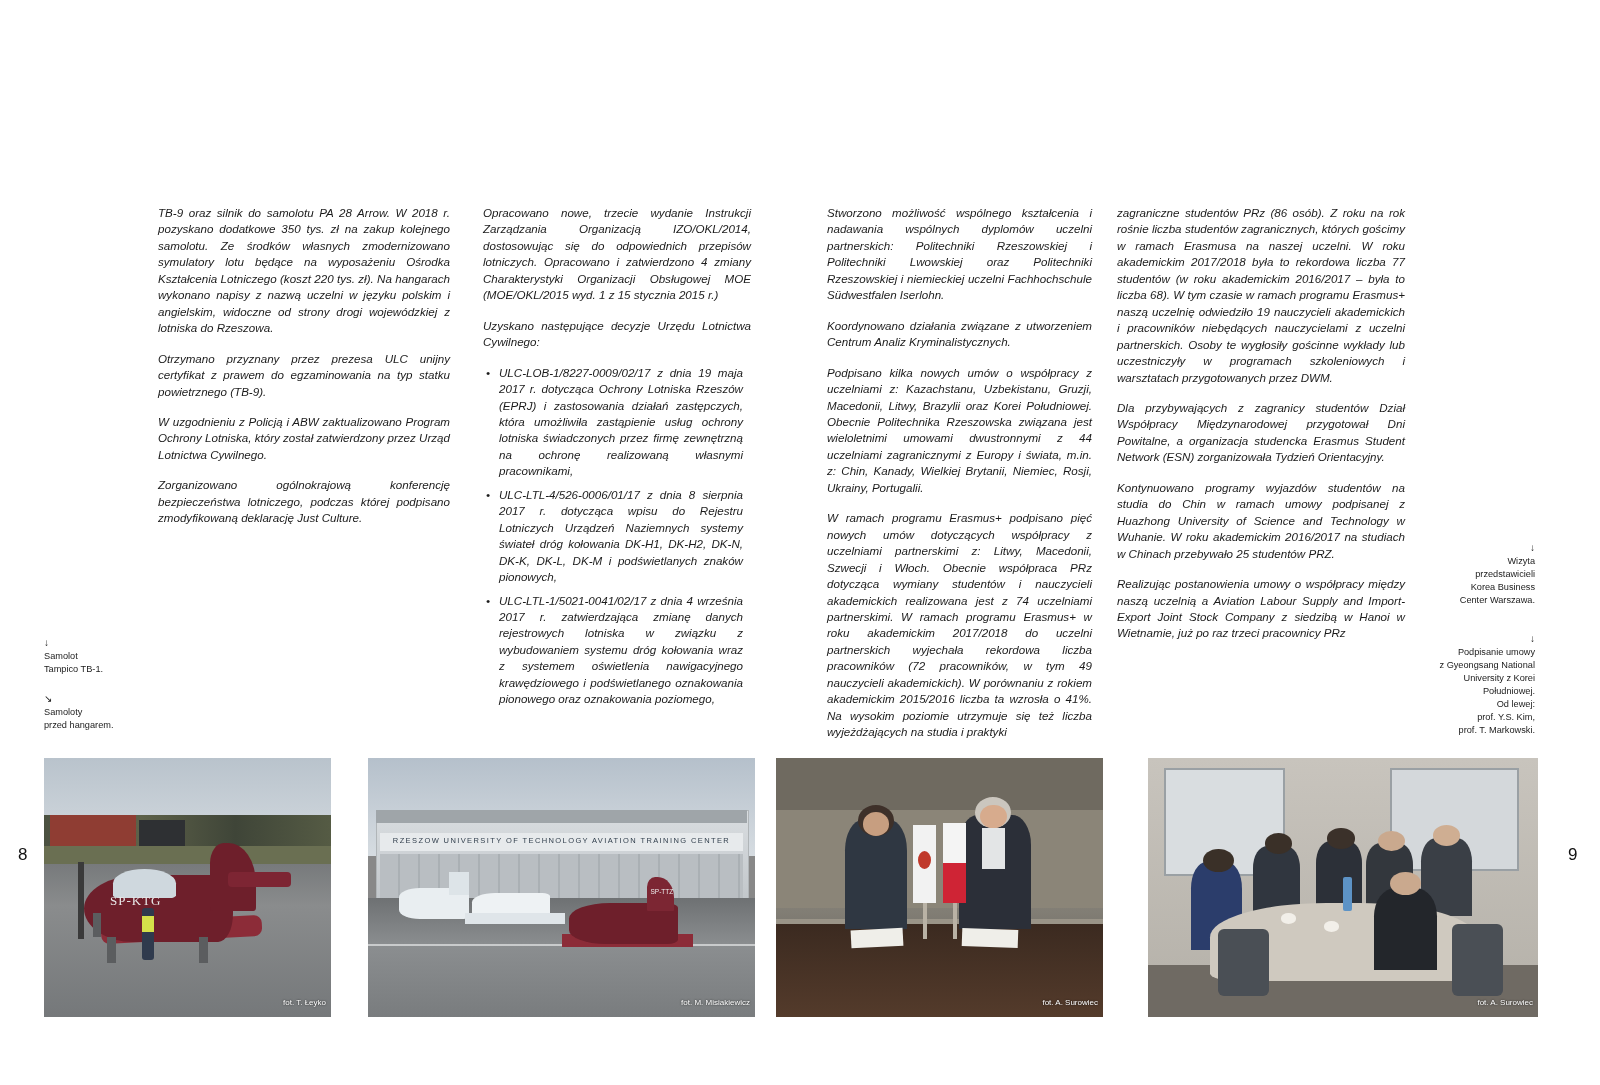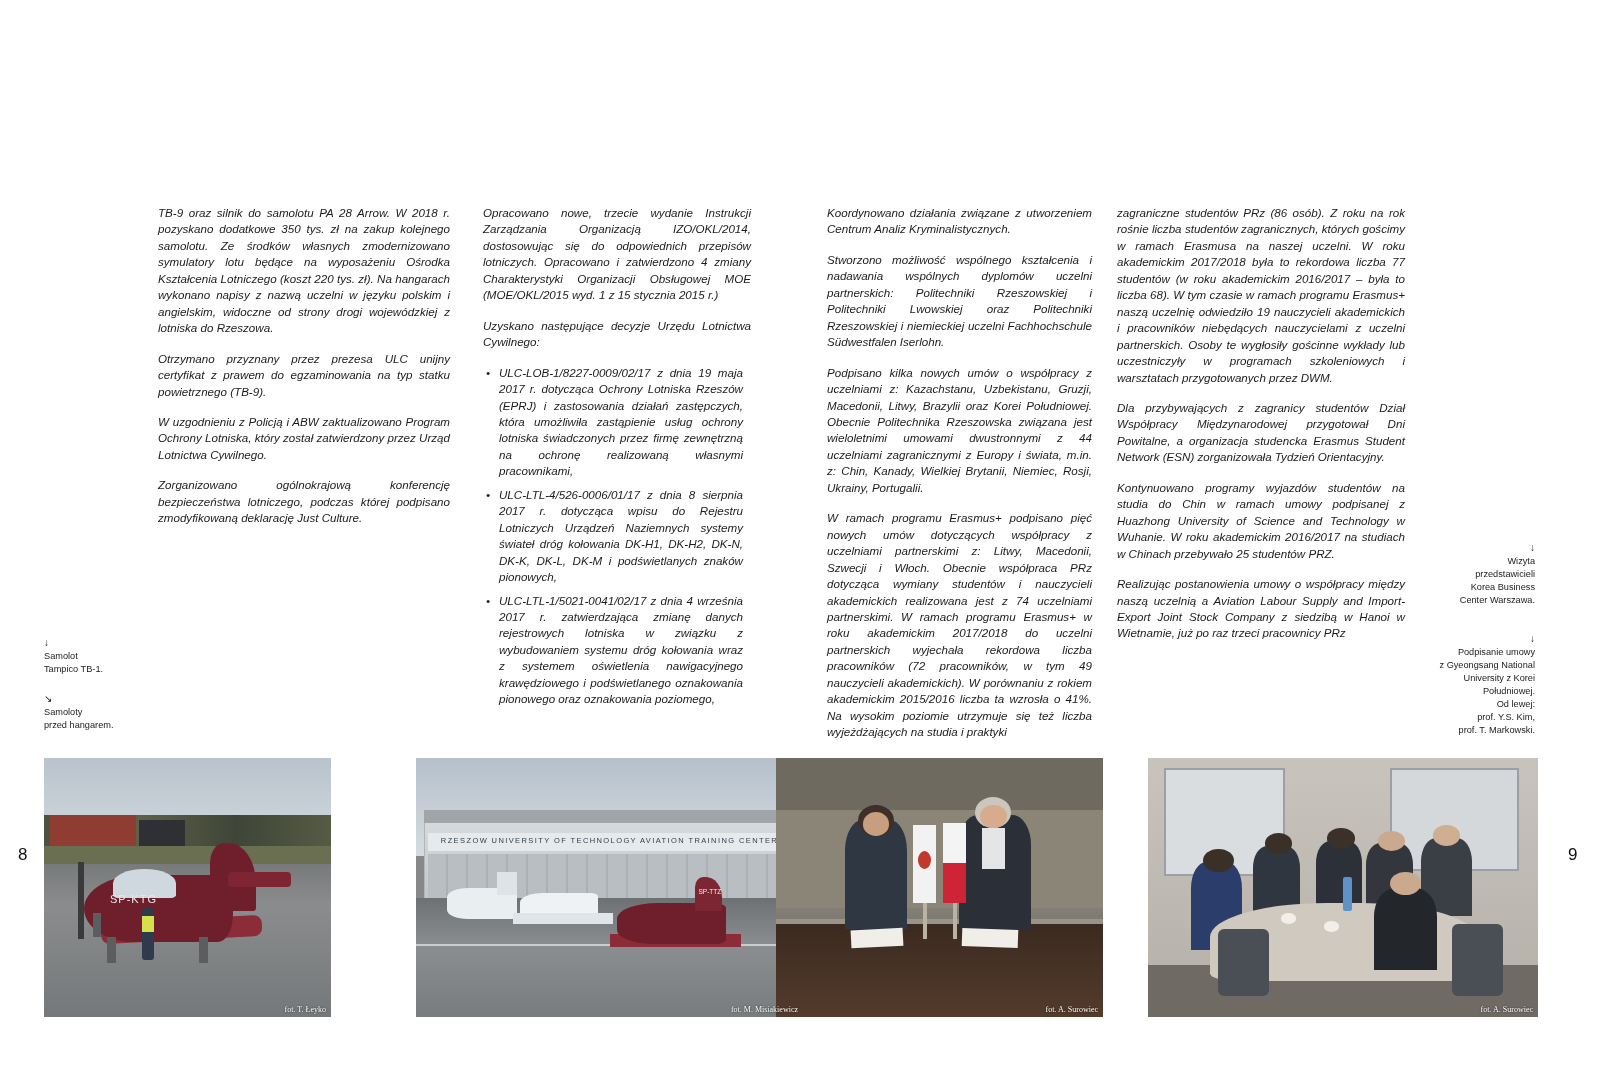--- a/index.html
+++ b/index.html
@@ -88,29 +88,29 @@
 
   
   .photo {
     position: absolute;
     overflow: hidden;
     background: #888;
   }
   .photo .credit {
     position: absolute;
     right: 5px;
-    bottom: 3px;
+    bottom: 10px;
     font-size: 8px;
     color: #fff;
-    font-family: Liberation Serif, serif;
+    font-family: Liberation Sans, sans-serif;
     text-shadow: 0 0 2px rgba(0,0,0,.8);
     z-index: 6;
   }
   #photo1 { left: 44px;   top: 758px; width: 287px; height: 259px; }
-  #photo2 { left: 368px;  top: 758px; width: 387px; height: 259px; margin-left: 48px; }
+  #photo2 { left: 368px;  top: 758px; width: 387px; height: 259px; }
   #photo3 { left: 776px;  top: 758px; width: 327px; height: 259px; }
   #photo4 { left: 1148px; top: 758px; width: 390px; height: 259px; }
 
   
   .p1-sky   { position:absolute; left:0; top:0; width:100%; height:30%; background:linear-gradient(#b9c3cc,#cfd6dc); }
   .p1-trees { position:absolute; left:0; top:22%; width:100%; height:12%; background:linear-gradient(90deg,#4b5141,#5d6149,#3f4538,#555b44); }
   .p1-truck { position:absolute; left:2%; top:22%; width:30%; height:14%; background:#8f3d33; }
   .p1-truck2{ position:absolute; left:33%; top:24%; width:16%; height:11%; background:#2e3033; }
   .p1-ground{ position:absolute; left:0; top:34%; width:100%; height:66%; background:linear-gradient(#6f7274,#8a8c8d 35%,#75787a); }
   .p1-grass { position:absolute; left:0; top:34%; width:100%; height:7%; background:#6a6f52; }
@@ -118,21 +118,21 @@
   .p1-tail  { position:absolute; left:58%; top:33%; width:16%; height:26%; background:#6e1f2b; border-radius:30% 60% 6% 6%; }
   .p1-tailp { position:absolute; left:64%; top:44%; width:22%; height:6%; background:#7d2533; border-radius:4px; }
   .p1-canopy{ position:absolute; left:24%; top:43%; width:22%; height:11%; background:#cfd8de; border-radius:50% 50% 10% 10%; }
   .p1-wing  { position:absolute; left:20%; top:62%; width:56%; height:8%; background:#8c2c38; border-radius:8px; transform:rotate(-3deg); }
   .p1-w1    { position:absolute; left:22%; top:69%; width:3%; height:10%; background:#5b5d5f; }
   .p1-w2    { position:absolute; left:54%; top:69%; width:3%; height:10%; background:#5b5d5f; }
   .p1-w3    { position:absolute; left:17%; top:60%; width:3%; height:9%; background:#5b5d5f; }
   .p1-prop  { position:absolute; left:12%; top:40%; width:2%; height:30%; background:#3a3a3a; }
   .p1-person{ position:absolute; left:34%; top:58%; width:4.5%; height:20%; background:#2f3a4d; border-radius:3px; }
   .p1-vest  { position:absolute; left:34%; top:61%; width:4.5%; height:6%; background:#d5e04a; }
-  .p1-reg   { position:absolute; left:23%; top:52%; font-size:11px; color:#e8e8e8; font-family:Liberation Sans, sans-serif; letter-spacing:1px; }
+  .p1-reg   { position:absolute; left:23%; top:52%; font-size:13px; color:#e8e8e8; font-family:Liberation Serif, serif; letter-spacing:1px; }
 
   
   .p2-sky   { position:absolute; left:0; top:0; width:100%; height:38%; background:linear-gradient(#b5c0cb,#d6dce1); }
   .p2-hangar{ position:absolute; left:2%; top:20%; width:96%; height:34%; background:linear-gradient(#d9dde0,#c2c7cb); border:1px solid #b0b5b8; }
   .p2-roof  { position:absolute; left:2%; top:20%; width:96%; height:5%; background:#9fa5a9; }
   .p2-band  { position:absolute; left:3%; top:29%; width:94%; height:7%; background:#e7eaec; }
   .p2-text  { position:absolute; left:4%; top:30%; width:92%; text-align:center; font-size:7.5px; letter-spacing:1.4px; color:#33404e; font-family:"Liberation Sans",sans-serif; }
   .p2-doors { position:absolute; left:3%; top:37%; width:94%; height:17%; background:repeating-linear-gradient(90deg,#b9bec2 0 18px,#aab0b4 18px 20px); }
   .p2-ground{ position:absolute; left:0; top:54%; width:100%; height:46%; background:linear-gradient(#6e7173,#8b8e90 40%,#797c7e); }
   .p2-line  { position:absolute; left:0; top:72%; width:100%; height:2px; background:#c9cbcc; }
@@ -209,22 +209,22 @@
     <p>Opracowano nowe, trzecie wydanie Instrukcji Zarządzania Organizacją IZO/OKL/2014, dostosowując się do odpowiednich przepisów lotniczych. Opracowano i zatwierdzono 4 zmiany Charakterystyki Organizacji Obsługowej MOE (MOE/OKL/2015 wyd. 1 z 15 stycznia 2015 r.)</p>
     <p>Uzyskano następujące decyzje Urzędu Lotnictwa Cywilnego:</p>
     <ul>
       <li>ULC-LOB-1/8227-0009/02/17 z dnia 19 maja 2017 r. dotycząca Ochrony Lotniska Rzeszów (EPRJ) i zastosowania działań zastępczych, która umożliwiła zastąpienie usług ochrony lotniska świadczonych przez firmę zewnętrzną na ochronę realizowaną własnymi pracownikami,</li>
       <li>ULC-LTL-4/526-0006/01/17 z dnia 8 sierpnia 2017 r. dotycząca wpisu do Rejestru Lotniczych Urządzeń Naziemnych systemy świateł dróg kołowania DK-H1, DK-H2, DK-N, DK-K, DK-L, DK-M i podświetlanych znaków pionowych,</li>
       <li>ULC-LTL-1/5021-0041/02/17 z dnia 4 września 2017 r. zatwierdzająca zmianę danych rejestrowych lotniska w związku z wybudowaniem systemu dróg kołowania wraz z systemem oświetlenia nawigacyjnego krawędziowego i podświetlanego oznakowania pionowego oraz oznakowania poziomego,</li>
     </ul>
   </div>
 
   <div class="col" id="col3">
+    <p>Stworzono możliwość wspólnego kształcenia i nadawania wspólnych dyplomów uczelni partnerskich: Politechniki Rzeszowskiej i Politechniki Lwowskiej oraz Politechniki Rzeszowskiej i niemieckiej uczelni Fachhochschule Südwestfalen Iserlohn.</p>
     <p>Koordynowano działania związane z utworzeniem Centrum Analiz Kryminalistycznych.</p>
-    <p>Stworzono możliwość wspólnego kształcenia i nadawania wspólnych dyplomów uczelni partnerskich: Politechniki Rzeszowskiej i Politechniki Lwowskiej oraz Politechniki Rzeszowskiej i niemieckiej uczelni Fachhochschule Südwestfalen Iserlohn.</p>
     <p>Podpisano kilka nowych umów o współpracy z uczelniami z: Kazachstanu, Uzbekistanu, Gruzji, Macedonii, Litwy, Brazylii oraz Korei Południowej. Obecnie Politechnika Rzeszowska związana jest wieloletnimi umowami dwustronnymi z 44 uczelniami zagranicznymi z Europy i świata, m.in. z: Chin, Kanady, Wielkiej Brytanii, Niemiec, Rosji, Ukrainy, Portugalii.</p>
     <p>W ramach programu Erasmus+ podpisano pięć nowych umów dotyczących współpracy z uczelniami partnerskimi z: Litwy, Macedonii, Szwecji i Włoch. Obecnie współpraca PRz dotycząca wymiany studentów i nauczycieli akademickich realizowana jest z 74 uczelniami partnerskimi. W ramach programu Erasmus+ w roku akademickim 2017/2018 do uczelni partnerskich wyjechała rekordowa liczba pracowników (72 pracowników, w tym 49 nauczycieli akademickich). W porównaniu z rokiem akademickim 2015/2016 liczba ta wzrosła o 41%. Na wysokim poziomie utrzymuje się też liczba wyjeżdżających na studia i praktyki</p>
   </div>
 
   <div class="col" id="col4">
     <p>zagraniczne studentów PRz (86 osób). Z roku na rok rośnie liczba studentów zagranicznych, których gościmy w ramach Erasmusa na naszej uczelni. W roku akademickim 2017/2018 była to rekordowa liczba 77 studentów (w roku akademickim 2016/2017 – była to liczba 68). W tym czasie w ramach programu Erasmus+ naszą uczelnię odwiedziło 19 nauczycieli akademickich i pracowników niebędących nauczycielami z uczelni partnerskich. Osoby te wygłosiły gościnne wykłady lub uczestniczyły w programach szkoleniowych i warsztatach przygotowanych przez DWM.</p>
     <p>Dla przybywających z zagranicy studentów Dział Współpracy Międzynarodowej przygotował Dni Powitalne, a organizacja studencka Erasmus Student Network (ESN) zorganizowała Tydzień Orientacyjny.</p>
     <p>Kontynuowano programy wyjazdów studentów na studia do Chin w ramach umowy podpisanej z Huazhong University of Science and Technology w Wuhanie. W roku akademickim 2016/2017 na studiach w Chinach przebywało 25 studentów PRZ.</p>
     <p>Realizując postanowienia umowy o współpracy między naszą uczelnią a Aviation Labour Supply and Import-Export Joint Stock Company z siedzibą w Hanoi w Wietnamie, już po raz trzeci pracownicy PRz</p>
   </div>

